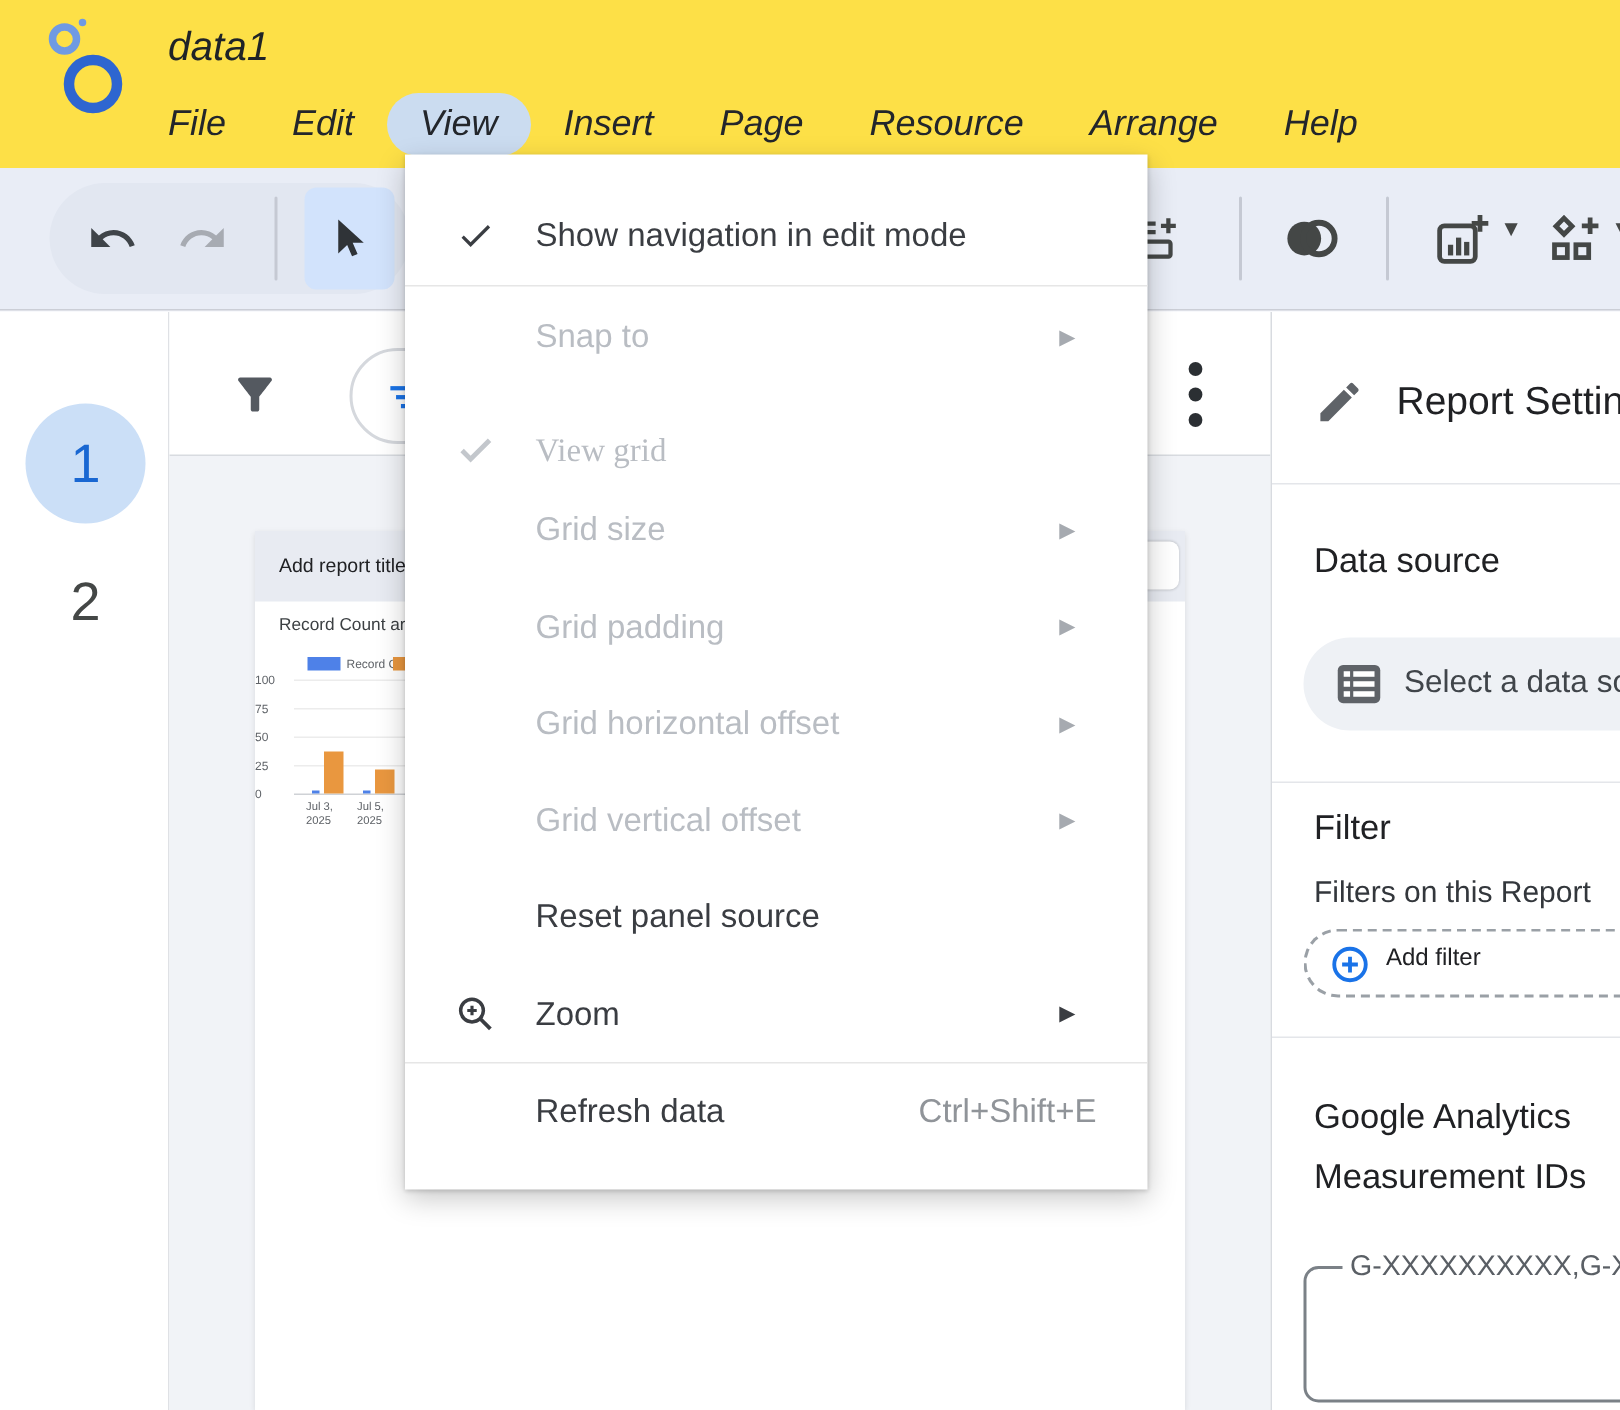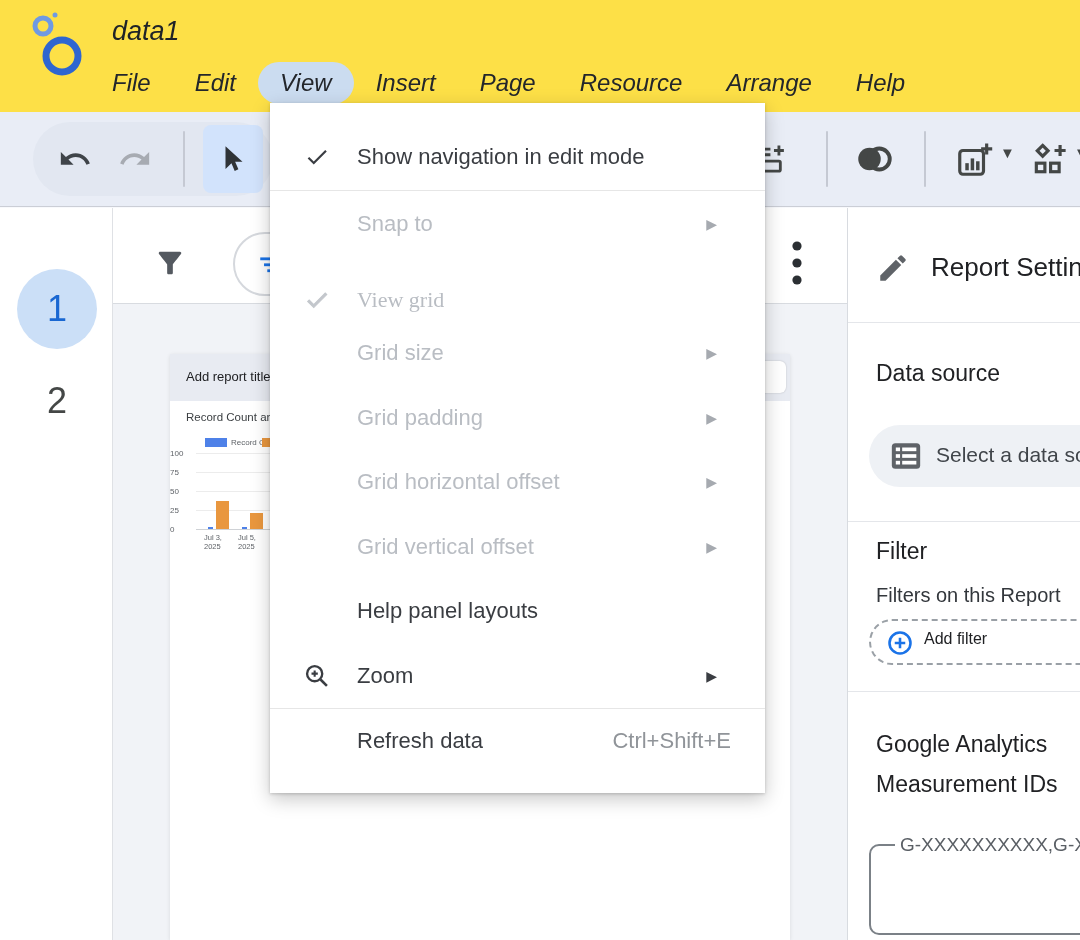--- a/index.html
+++ b/index.html
@@ -312,21 +312,21 @@
       </span>
       <span class="vm-label">Grid vertical offset</span>
 
       <span class="vm-arrow">▶</span>
     </div>
       <div class="vm-item" style="top: 476px; height: 64.5px;">
       <span class="vm-lead">
         
         
       </span>
-      <span class="vm-label">Help panel layouts</span>
+      <span class="vm-label">Reset panel source</span>
 
     </div>
       <div class="vm-item" style="top: 540.5px; height: 64.5px;">
       <span class="vm-lead">
 
         <svg class="vm-zoom" width="28" height="28" viewBox="0 0 24 24" fill="none" stroke="#3a3d42">
           <circle cx="10" cy="10" r="6.5" stroke-width="2"></circle>
           <path d="M15 15l5.5 5.5" stroke-width="2.2"></path>
           <path d="M10 7.3v5.4M7.3 10h5.4" stroke-width="1.8"></path>
         </svg>

